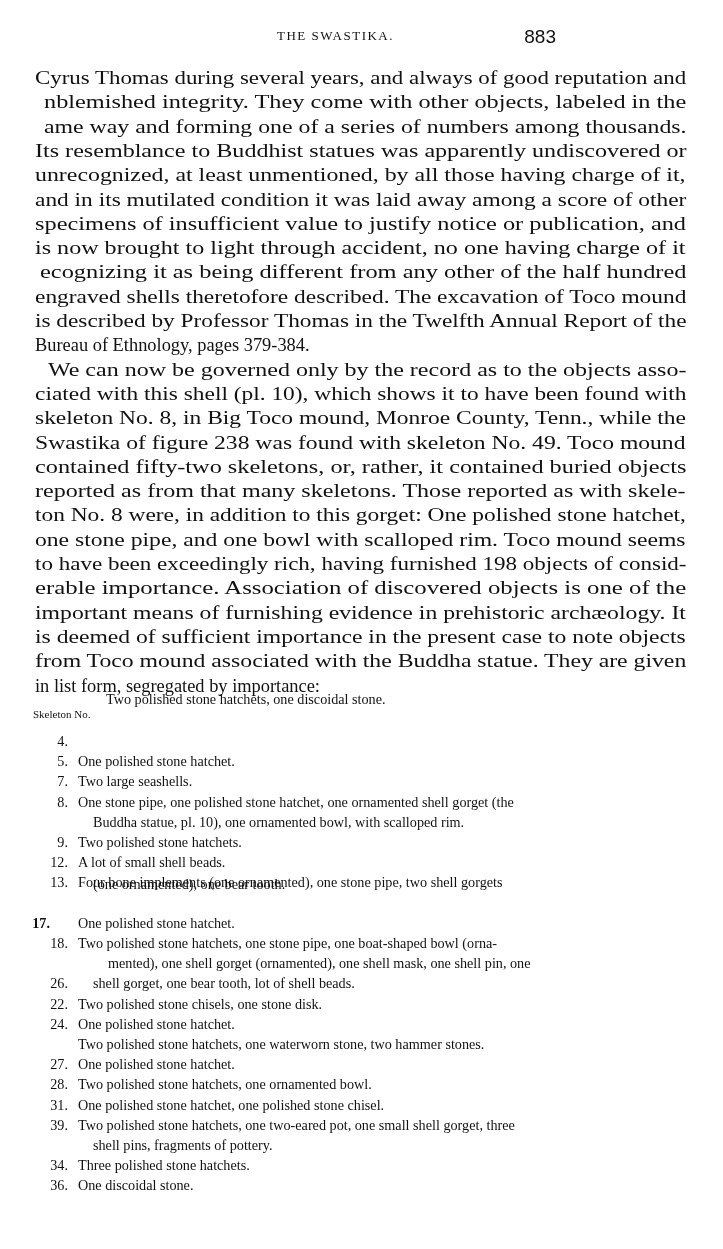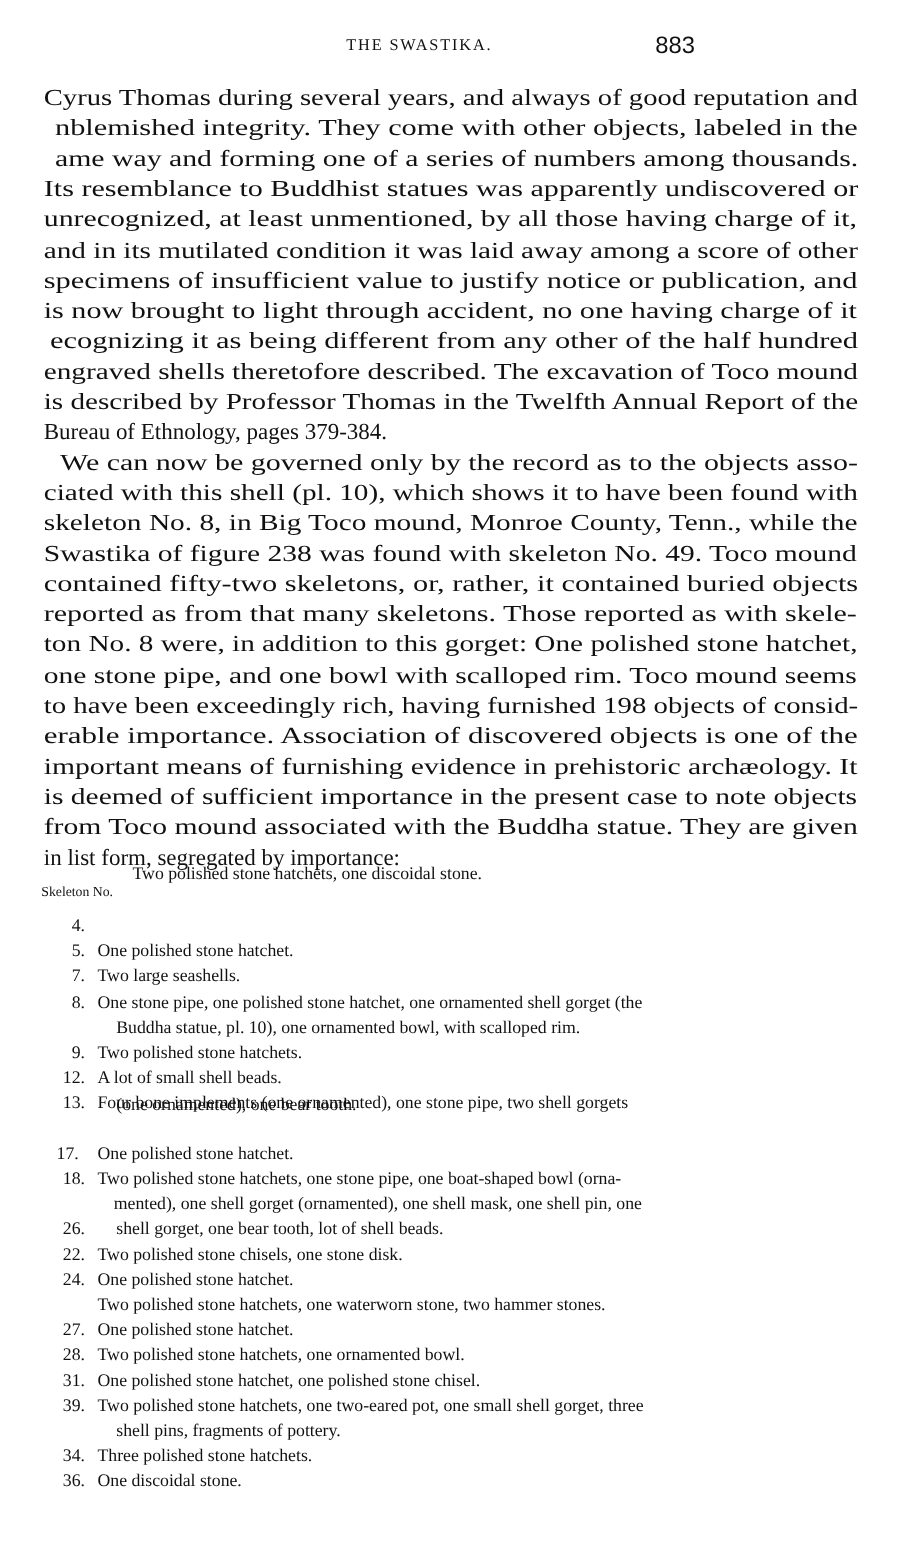--- a/index.html
+++ b/index.html
@@ -62,25 +62,25 @@
     <div class="item-num" style="left: 38px; top: 791.6px;">8.</div>
     <div class="item-line" style="left: 78px; top: 791.6px;">One stone pipe, one polished stone hatchet, one ornamented shell gorget (the</div>
     <div class="item-line" style="left: 93px; top: 811.8px;">Buddha statue, pl. 10), one ornamented bowl, with scalloped rim.</div>
     <div class="item-num" style="left: 38px; top: 832px;">9.</div>
     <div class="item-line" style="left: 78px; top: 832px;">Two polished stone hatchets.</div>
     <div class="item-num" style="left: 38px; top: 852.2px;">12.</div>
     <div class="item-line" style="left: 78px; top: 852.2px;">A lot of small shell beads.</div>
     <div class="item-num" style="left: 38px; top: 872.4px;">13.</div>
     <div class="item-line" style="left: 78px; top: 872.4px;">Four bone implements (one ornamented), one stone pipe, two shell gorgets</div>
     <div class="item-line" style="left: 93px; top: 874px;">(one ornamented), one bear tooth.</div>
-    <div class="item-num" style="left: 33px; top: 912.8px;">17.</div>
+    <div class="item-num" style="left: 20px; top: 912.8px; font-weight: bold;">17.</div>
     <div class="item-line" style="left: 78px; top: 912.8px;">One polished stone hatchet.</div>
     <div class="item-num" style="left: 38px; top: 933px;">18.</div>
     <div class="item-line" style="left: 78px; top: 933px;">Two polished stone hatchets, one stone pipe, one boat-shaped bowl (orna-</div>
-    <div class="item-line" style="left: 91px; top: 953.2px;">mented), one shell gorget (ornamented), one shell mask, one shell pin, one</div>
+    <div class="item-line" style="left: 108px; top: 953.2px;">mented), one shell gorget (ornamented), one shell mask, one shell pin, one</div>
     <div class="item-line" style="left: 93px; top: 973.4px;">shell gorget, one bear tooth, lot of shell beads.</div>
     <div class="item-num" style="left: 38px; top: 993.6px;">22.</div>
     <div class="item-line" style="left: 78px; top: 993.6px;">Two polished stone chisels, one stone disk.</div>
     <div class="item-num" style="left: 38px; top: 1013.8px;">24.</div>
     <div class="item-line" style="left: 78px; top: 1013.8px;">One polished stone hatchet.</div>
     <div class="item-num" style="left: 38px; top: 973px;">26.</div>
     <div class="item-line" style="left: 78px; top: 1034px;">Two polished stone hatchets, one waterworn stone, two hammer stones.</div>
     <div class="item-num" style="left: 38px; top: 1054.2px;">27.</div>
     <div class="item-line" style="left: 78px; top: 1054.2px;">One polished stone hatchet.</div>
     <div class="item-num" style="left: 38px; top: 1074.4px;">28.</div>

